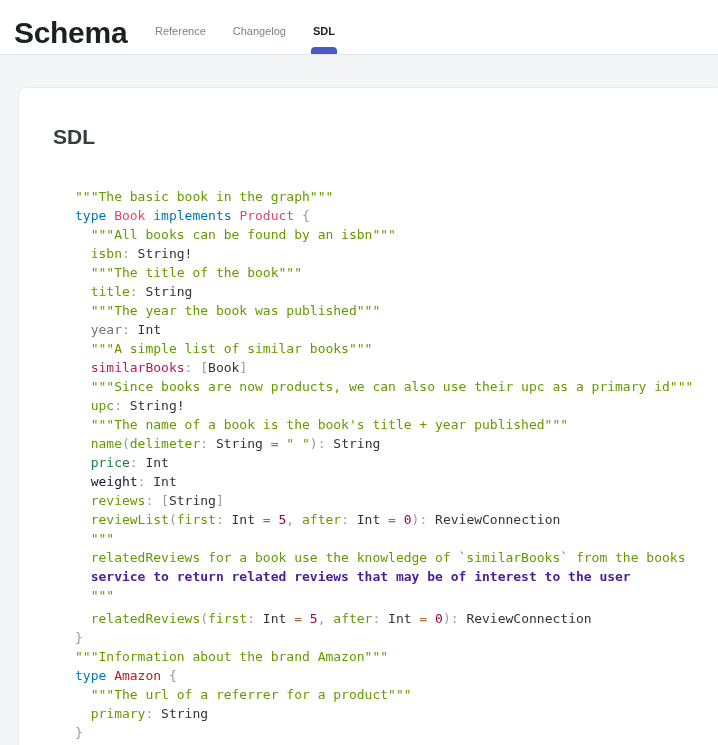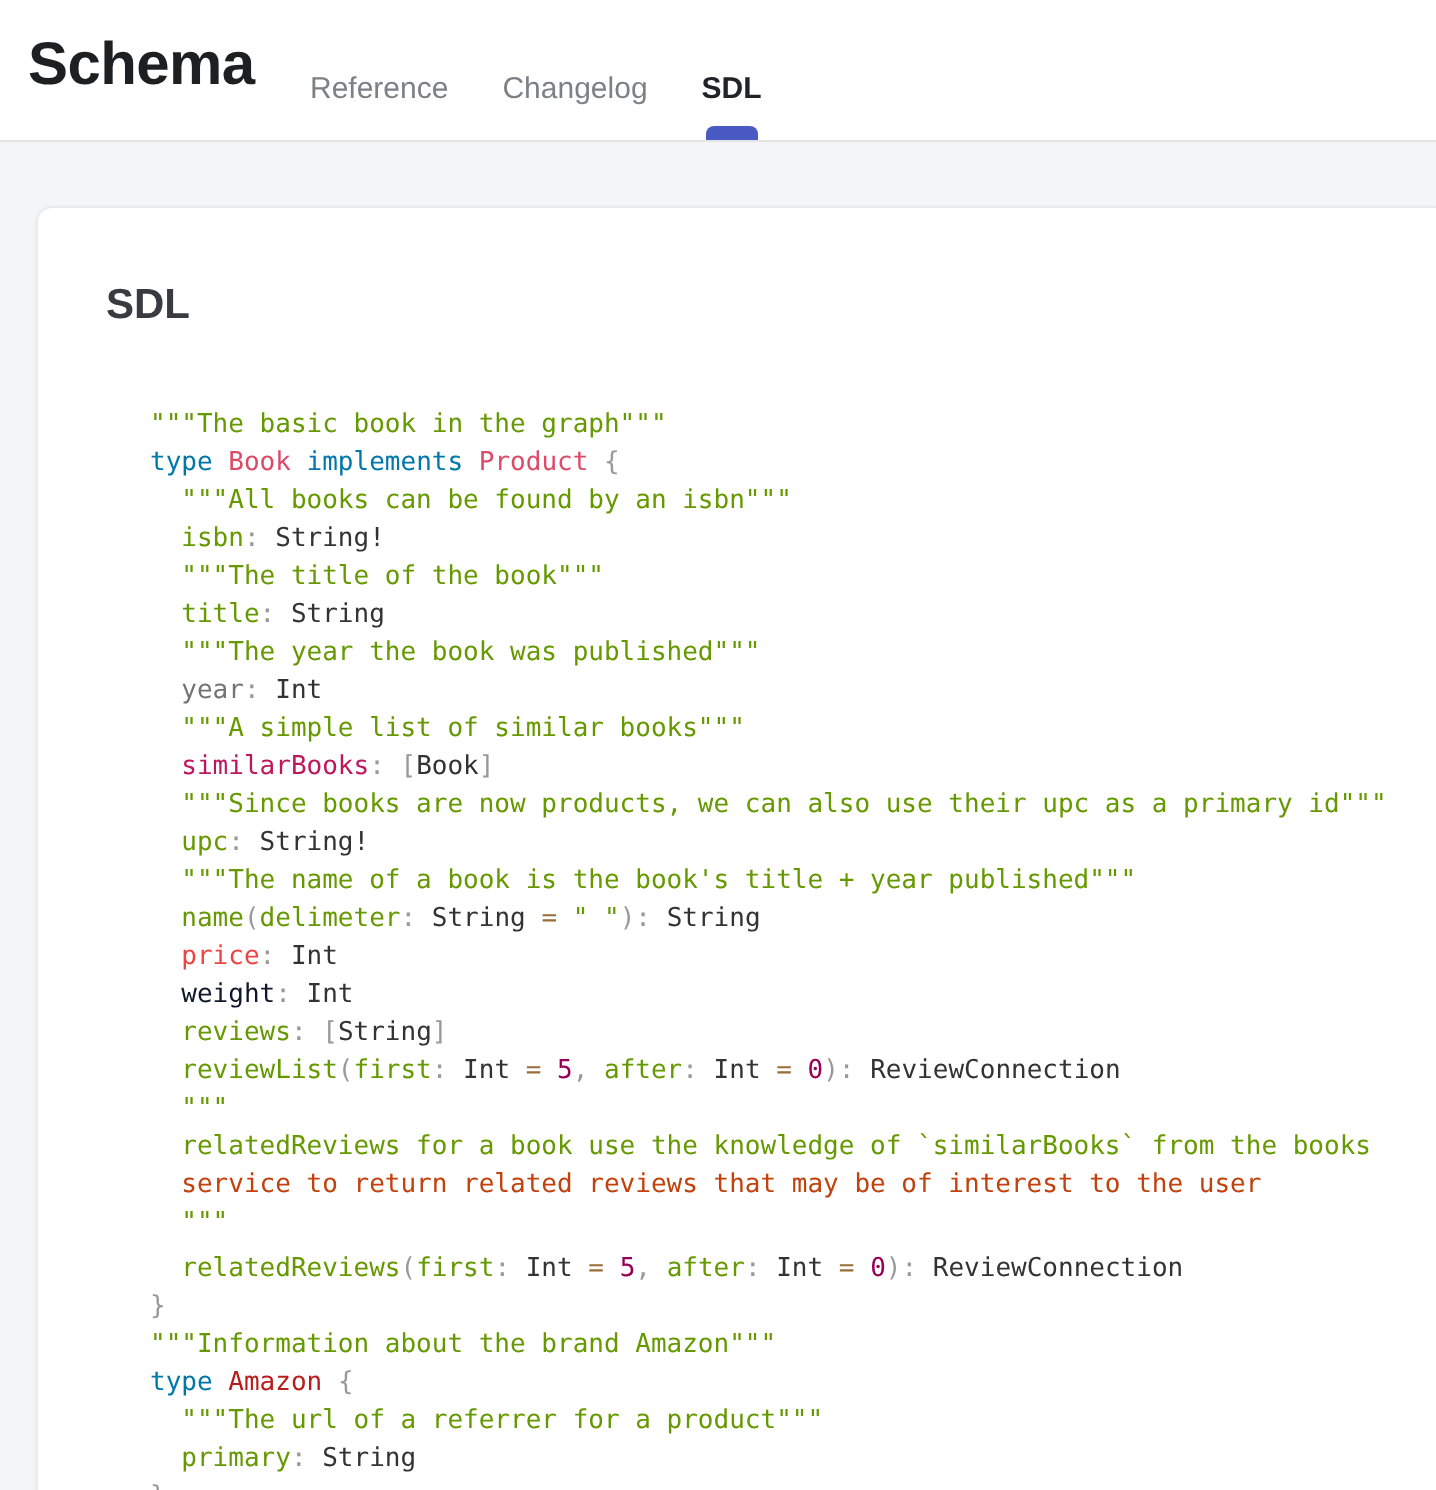--- a/index.html
+++ b/index.html
@@ -5,21 +5,21 @@
   * { margin: 0; padding: 0; box-sizing: border-box; }
   html, body {
     width: 718px; height: 745px;
     overflow: hidden;
     background: #f4f5f6;
     font-family: "Liberation Sans", sans-serif;
   }
   
   .header {
     position: relative;
-    height: 71px;
+    height: 55px;
     background: #ffffff;
     border-bottom: 1px solid #e2e4e7;
   }
   .page-title {
     position: absolute;
     left: 14px; top: 16px;
     font-size: 30px;
     font-weight: 700;
     letter-spacing: -0.3px;
     color: #1d2023;
@@ -28,21 +28,21 @@
     position: absolute;
     left: 155px; bottom: 0;
     display: flex;
     column-gap: 27px;
     align-items: flex-end;
   }
   .tab {
     position: relative;
     display: inline-block;
     padding-bottom: 17px;
-    font-size: 15px;
+    font-size: 11px;
     color: #7b8187;
     cursor: pointer;
     white-space: nowrap;
   }
   .tab.active {
     color: #202428;
     font-weight: 700;
   }
   .tab-indicator {
     position: absolute;
@@ -112,27 +112,27 @@
         <div class="code-line"><span style="color: rgb(102, 153, 0);">  """The title of the book"""</span></div>
         <div class="code-line"><span style="color: rgb(102, 153, 0);">  title</span><span style="color: rgb(153, 153, 153);">:</span><span style="color: rgb(51, 51, 51);"> String</span></div>
         <div class="code-line"><span style="color: rgb(102, 153, 0);">  """The year the book was published"""</span></div>
         <div class="code-line"><span style="color: #737373;">  year</span><span style="color: rgb(153, 153, 153);">:</span><span style="color: rgb(51, 51, 51);"> Int</span></div>
         <div class="code-line"><span style="color: rgb(102, 153, 0);">  """A simple list of similar books"""</span></div>
         <div class="code-line"><span style="color: #be185d;">  similarBooks</span><span style="color: rgb(153, 153, 153);">:</span><span style="color: rgb(51, 51, 51);"> </span><span style="color: rgb(153, 153, 153);">[</span><span style="color: rgb(51, 51, 51);">Book</span><span style="color: rgb(153, 153, 153);">]</span></div>
         <div class="code-line"><span style="color: rgb(102, 153, 0);">  """Since books are now products, we can also use their upc as a primary id"""</span></div>
         <div class="code-line"><span style="color: rgb(102, 153, 0);">  upc</span><span style="color: rgb(153, 153, 153);">:</span><span style="color: rgb(51, 51, 51);"> String!</span></div>
         <div class="code-line"><span style="color: rgb(102, 153, 0);">  """The name of a book is the book's title + year published"""</span></div>
         <div class="code-line"><span style="color: rgb(102, 153, 0);">  name</span><span style="color: rgb(153, 153, 153);">(</span><span style="color: rgb(102, 153, 0);">delimeter</span><span style="color: rgb(153, 153, 153);">:</span><span style="color: rgb(51, 51, 51);"> String </span><span style="color: rgb(154, 110, 58);">=</span><span style="color: rgb(51, 51, 51);"> </span><span style="color: rgb(102, 153, 0);">" "</span><span style="color: rgb(153, 153, 153);">):</span><span style="color: rgb(51, 51, 51);"> String</span></div>
-        <div class="code-line"><span style="color: #ef4444;">  price</span><span style="color: rgb(153, 153, 153);">:</span><span style="color: rgb(51, 51, 51);"> Int</span></div>
+        <div class="code-line"><span style="color: #15803d;">  price</span><span style="color: rgb(153, 153, 153);">:</span><span style="color: rgb(51, 51, 51);"> Int</span></div>
         <div class="code-line"><span style="color: #0f172a;">  weight</span><span style="color: rgb(153, 153, 153);">:</span><span style="color: rgb(51, 51, 51);"> Int</span></div>
         <div class="code-line"><span style="color: rgb(102, 153, 0);">  reviews</span><span style="color: rgb(153, 153, 153);">:</span><span style="color: rgb(51, 51, 51);"> </span><span style="color: rgb(153, 153, 153);">[</span><span style="color: rgb(51, 51, 51);">String</span><span style="color: rgb(153, 153, 153);">]</span></div>
         <div class="code-line"><span style="color: rgb(102, 153, 0);">  reviewList</span><span style="color: rgb(153, 153, 153);">(</span><span style="color: rgb(102, 153, 0);">first</span><span style="color: rgb(153, 153, 153);">:</span><span style="color: rgb(51, 51, 51);"> Int </span><span style="color: rgb(154, 110, 58);">=</span><span style="color: rgb(51, 51, 51);"> </span><span style="color: rgb(153, 0, 85);">5</span><span style="color: rgb(153, 153, 153);">,</span><span style="color: rgb(51, 51, 51);"> </span><span style="color: rgb(102, 153, 0);">after</span><span style="color: rgb(153, 153, 153);">:</span><span style="color: rgb(51, 51, 51);"> Int </span><span style="color: rgb(154, 110, 58);">=</span><span style="color: rgb(51, 51, 51);"> </span><span style="color: rgb(153, 0, 85);">0</span><span style="color: rgb(153, 153, 153);">):</span><span style="color: rgb(51, 51, 51);"> ReviewConnection</span></div>
         <div class="code-line"><span style="color: rgb(102, 153, 0);">  """</span></div>
         <div class="code-line"><span style="color: rgb(102, 153, 0);">  relatedReviews for a book use the knowledge of `similarBooks` from the books</span></div>
-        <div class="code-line"><span style="color: #c2410c;">  service to return related reviews that may be of interest to the user</span></div>
+        <div class="code-line"><span style="color: #4c1d95; font-weight: bold;">  service to return related reviews that may be of interest to the user</span></div>
         <div class="code-line"><span style="color: rgb(102, 153, 0);">  """</span></div>
         <div class="code-line gap"><span style="color: rgb(102, 153, 0);">  relatedReviews</span><span style="color: rgb(153, 153, 153);">(</span><span style="color: rgb(102, 153, 0);">first</span><span style="color: rgb(153, 153, 153);">:</span><span style="color: rgb(51, 51, 51);"> Int </span><span style="color: rgb(154, 110, 58);">=</span><span style="color: rgb(51, 51, 51);"> </span><span style="color: rgb(153, 0, 85);">5</span><span style="color: rgb(153, 153, 153);">,</span><span style="color: rgb(51, 51, 51);"> </span><span style="color: rgb(102, 153, 0);">after</span><span style="color: rgb(153, 153, 153);">:</span><span style="color: rgb(51, 51, 51);"> Int </span><span style="color: rgb(154, 110, 58);">=</span><span style="color: rgb(51, 51, 51);"> </span><span style="color: rgb(153, 0, 85);">0</span><span style="color: rgb(153, 153, 153);">):</span><span style="color: rgb(51, 51, 51);"> ReviewConnection</span></div>
         <div class="code-line"><span style="color: rgb(153, 153, 153);">}</span></div>
         <div class="code-line"><span style="color: rgb(102, 153, 0);">"""Information about the brand Amazon"""</span></div>
         <div class="code-line"><span style="color: rgb(0, 119, 170);">type</span><span style="color: rgb(51, 51, 51);"> </span><span style="color: #b91c1c;">Amazon</span><span style="color: rgb(51, 51, 51);"> </span><span style="color: rgb(153, 153, 153);">{</span></div>
         <div class="code-line"><span style="color: rgb(102, 153, 0);">  """The url of a referrer for a product"""</span></div>
         <div class="code-line"><span style="color: rgb(102, 153, 0);">  primary</span><span style="color: rgb(153, 153, 153);">:</span><span style="color: rgb(51, 51, 51);"> String</span></div>
         <div class="code-line"><span style="color: rgb(153, 153, 153);">}</span></div>
       </div>
   </div>

